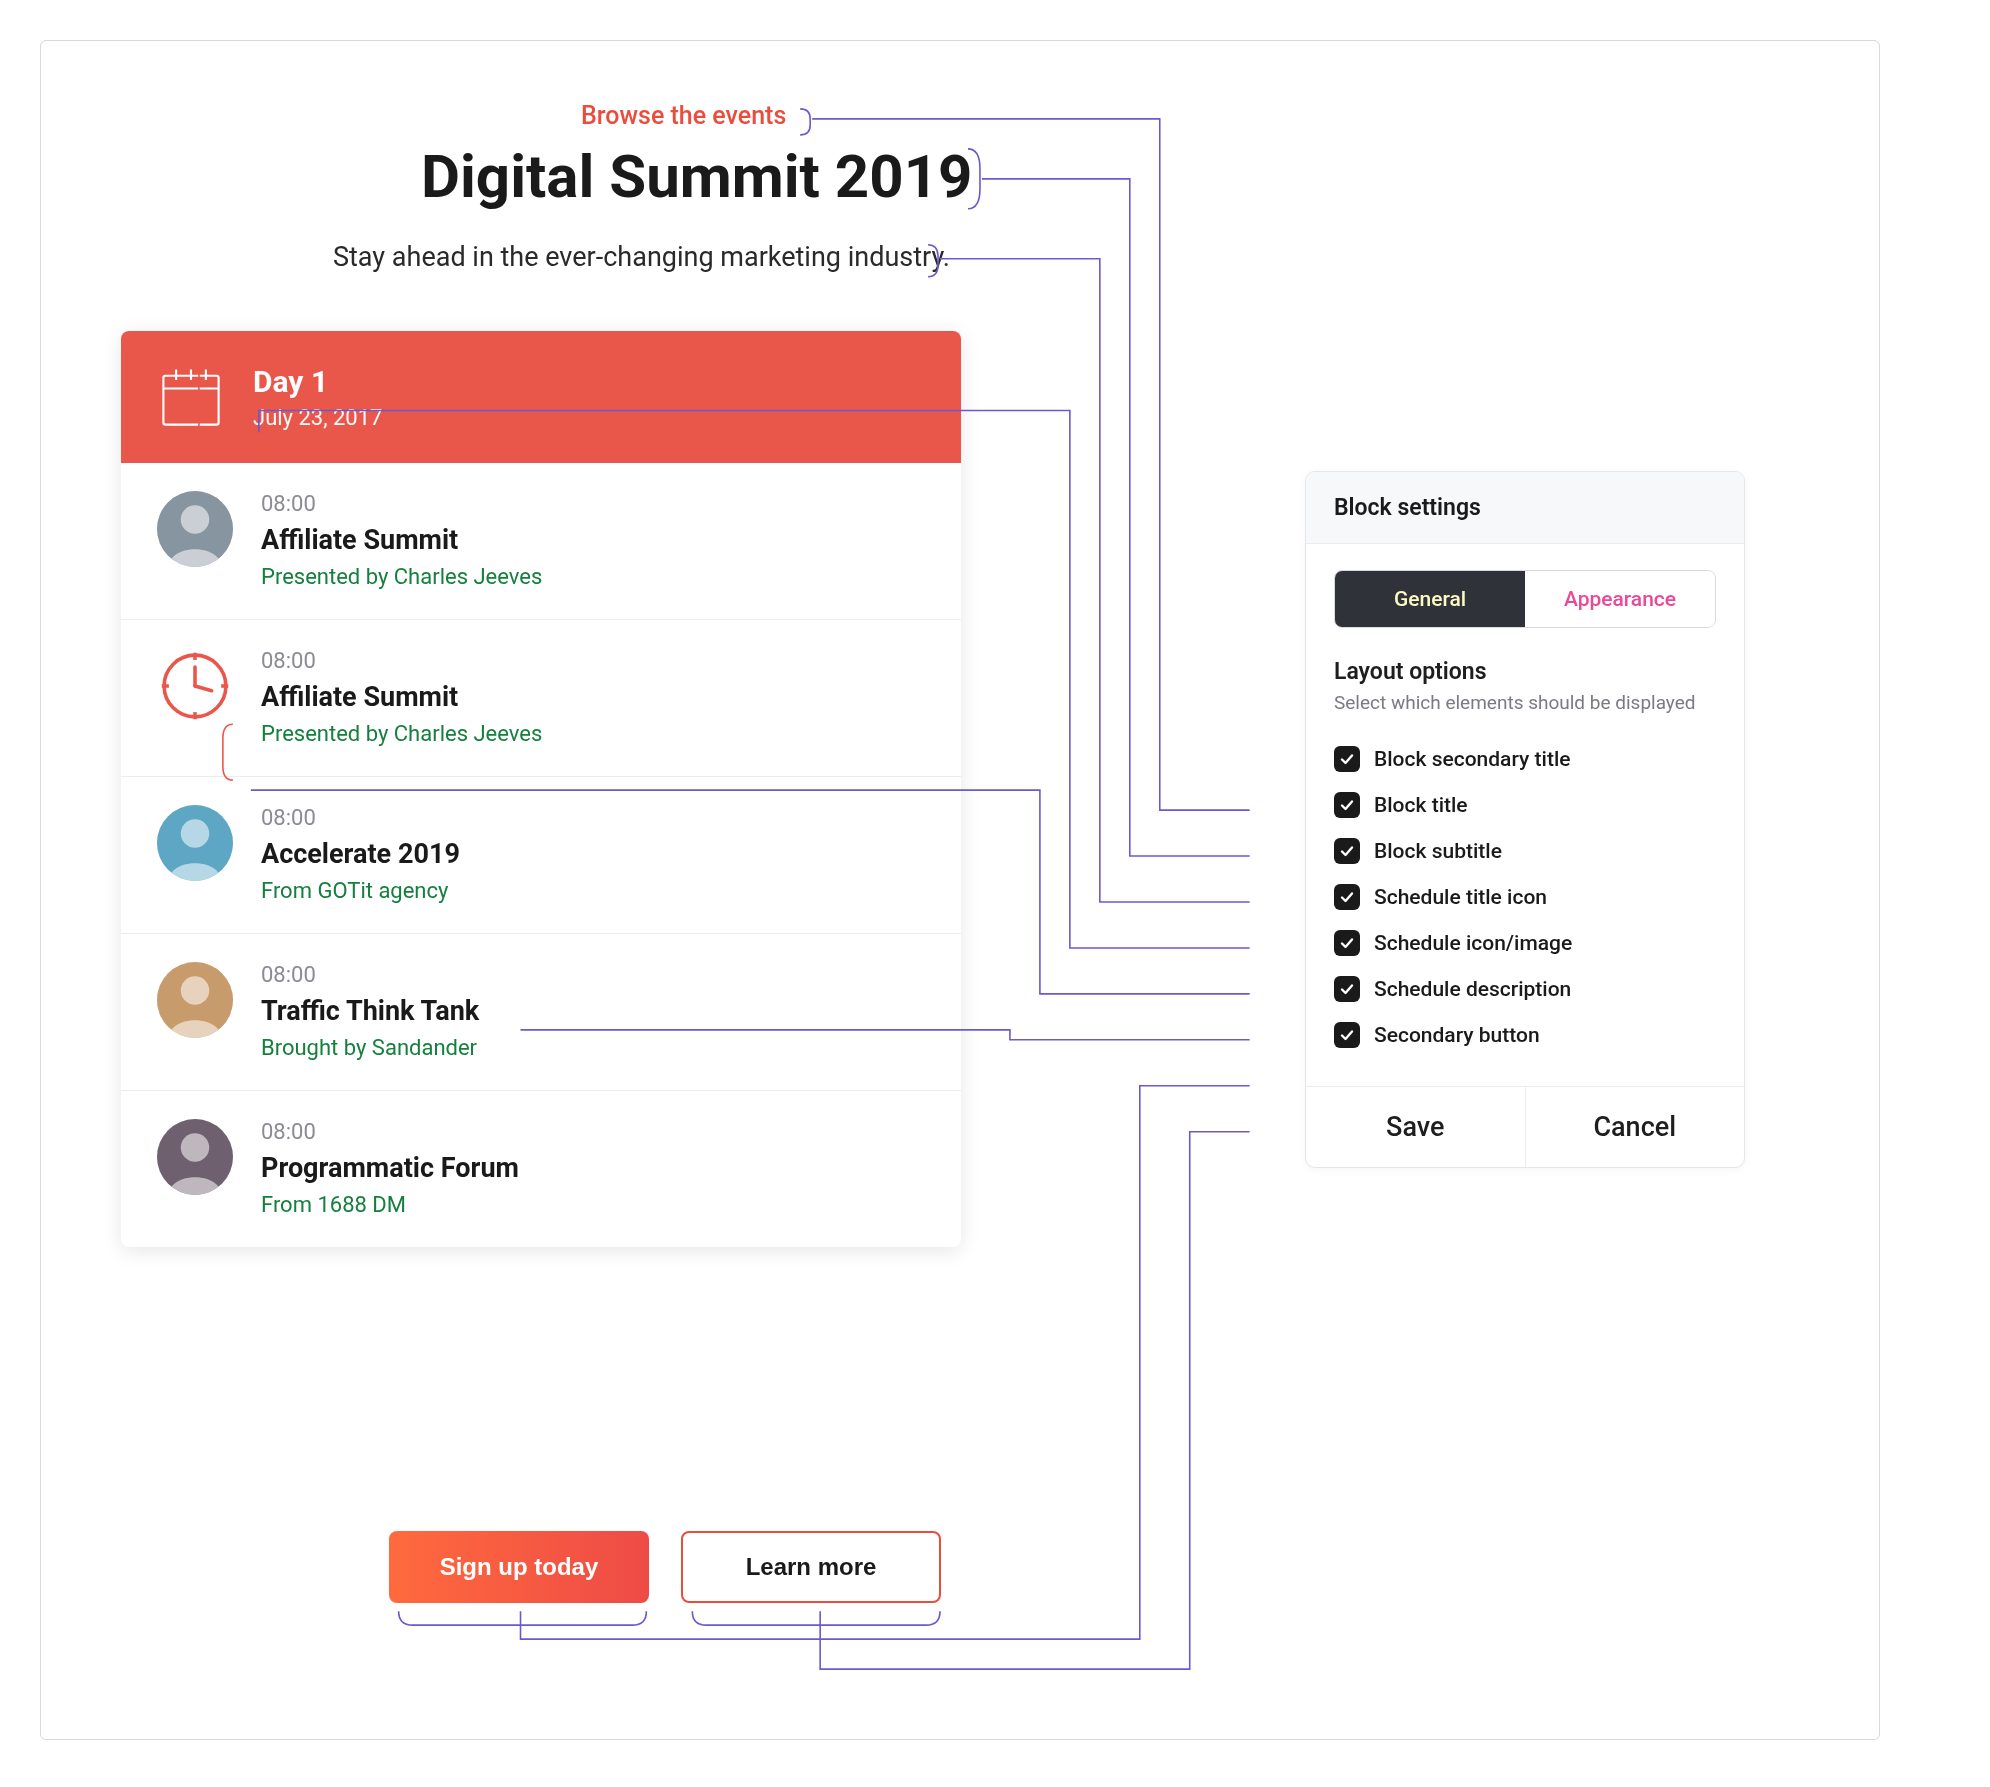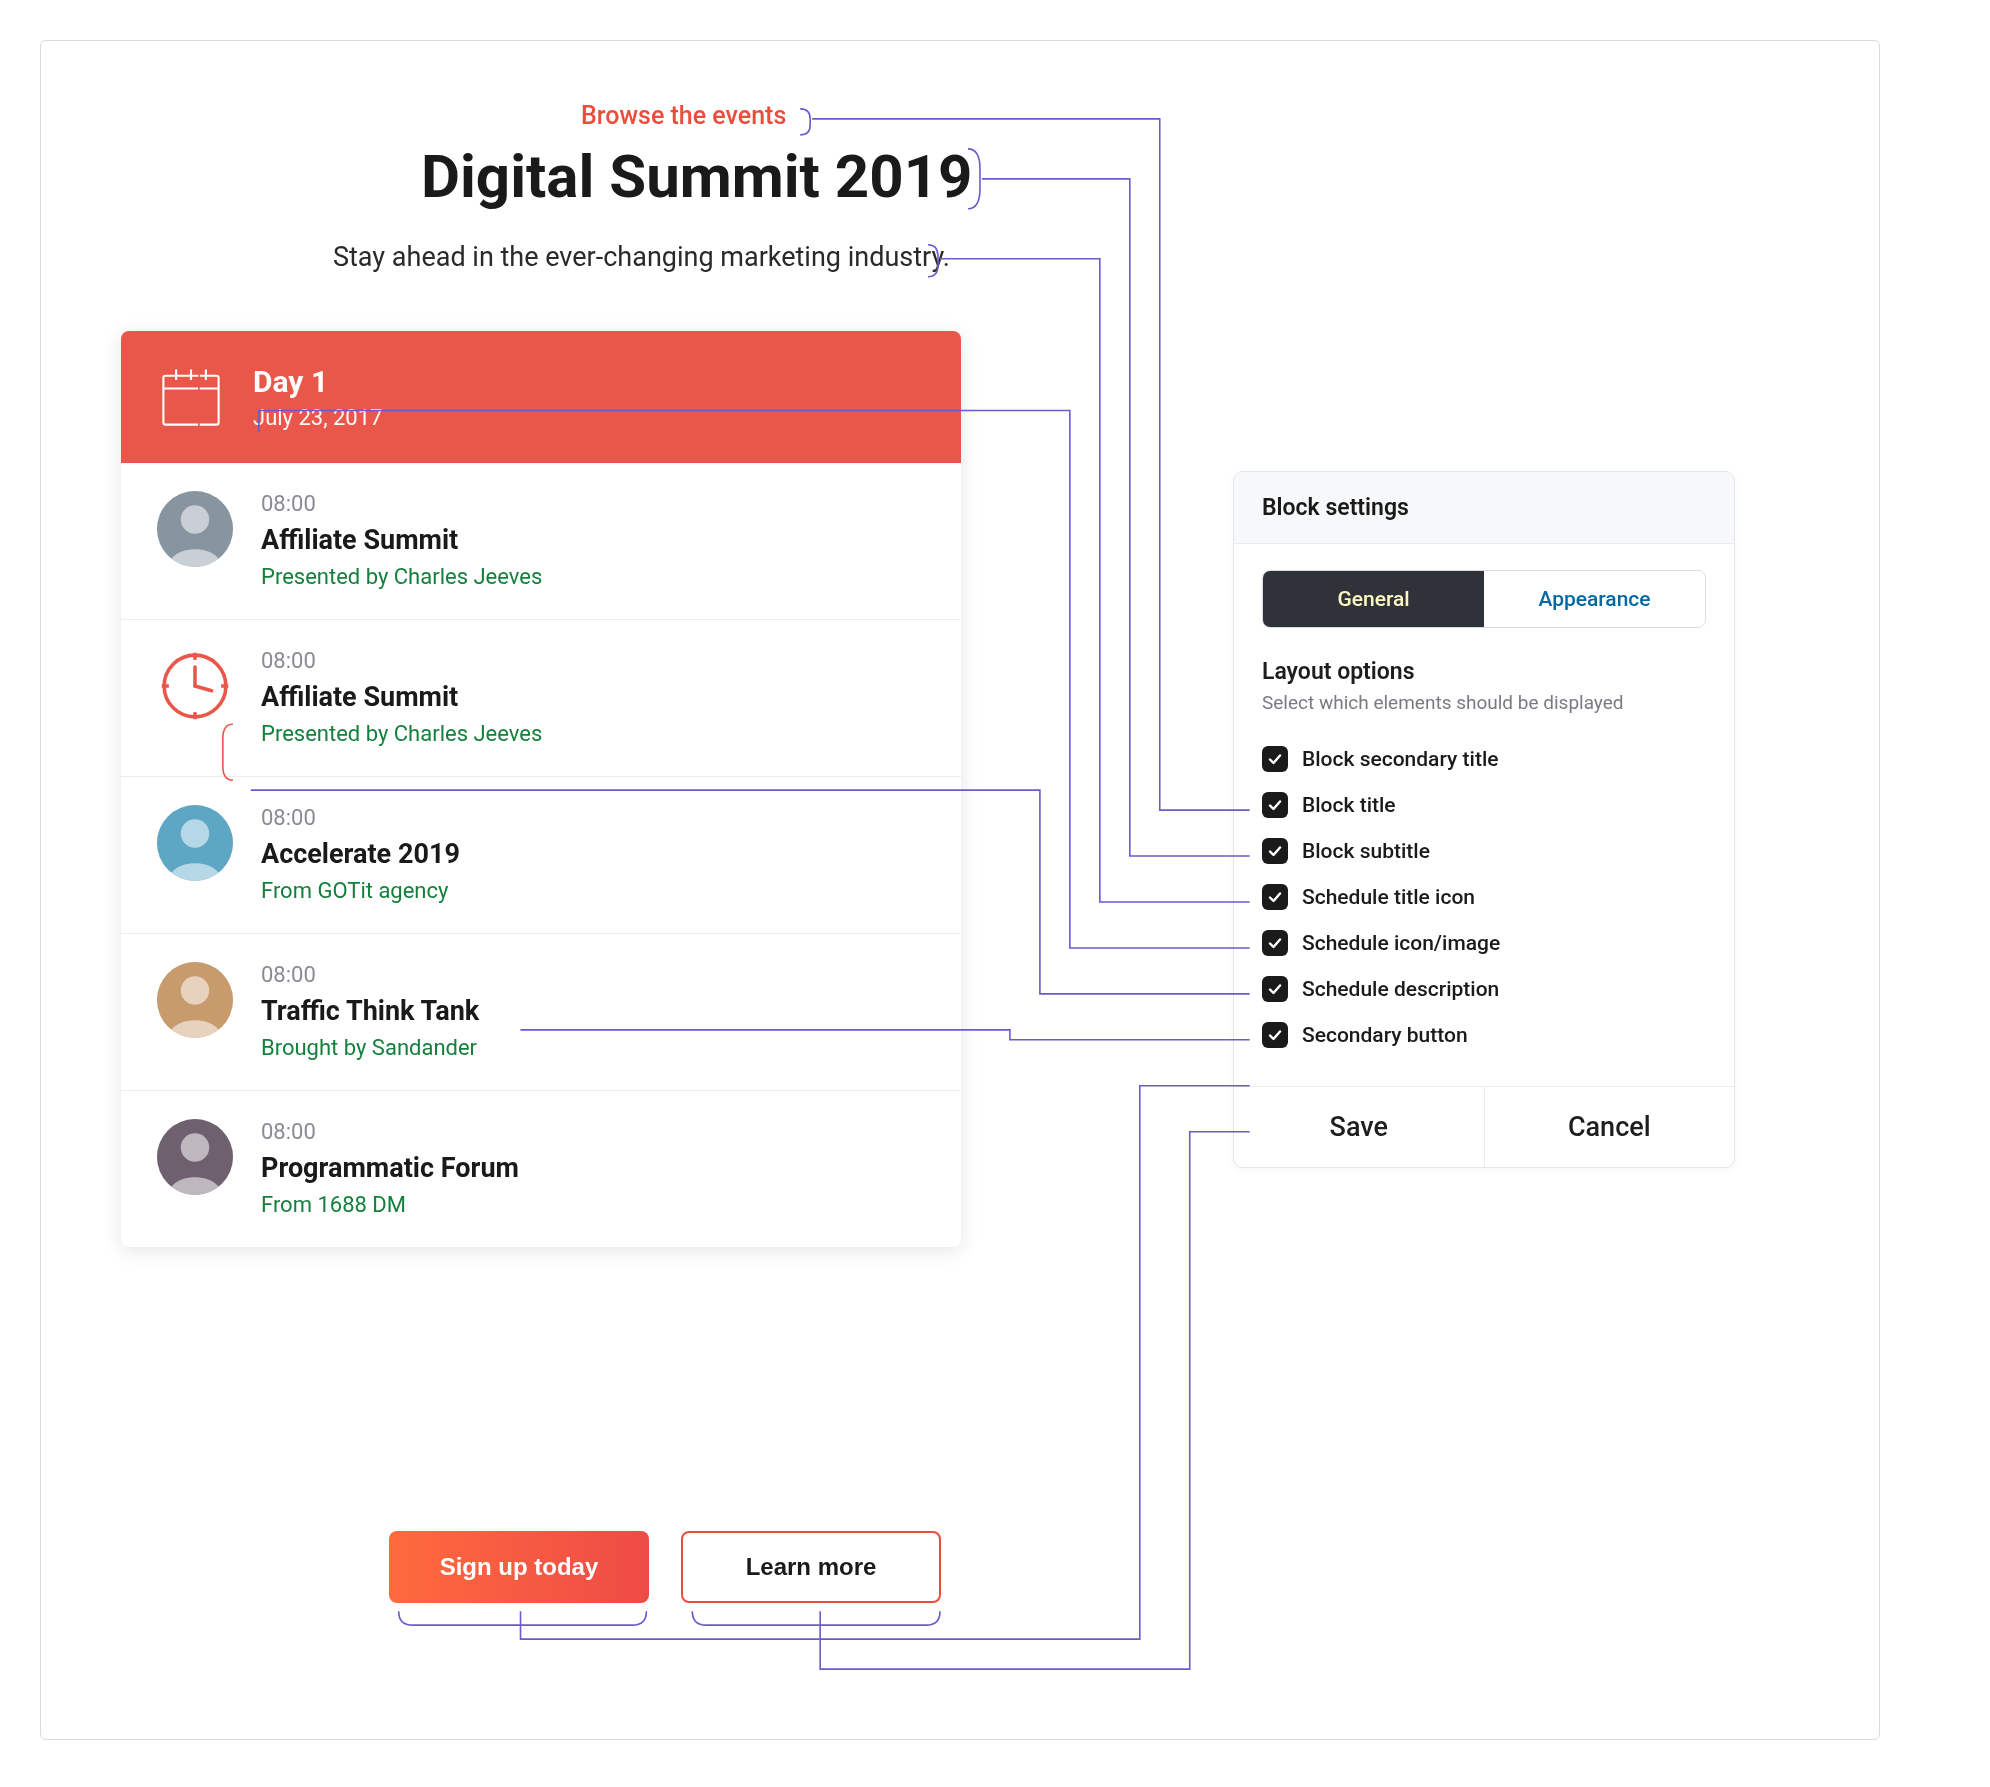--- a/index.html
+++ b/index.html
@@ -141,23 +141,23 @@
   }
   .btn-secondary {
     background: #fff;
     color: #1a1a1a;
     border: 2px solid #eb4d3d;
   }
 
   
   .panel {
     position: absolute;
-    left: 1192px;
+    left: 1264px;
     top: 430px;
-    width: 502px;
+    width: 440px;
     border: 1px solid #e6e6ea;
     border-radius: 10px;
     background: #fff;
     box-shadow: 0 2px 8px rgba(0,0,0,0.04);
   }
   .panel-head {
     background: #f7f8f9;
     border-bottom: 1px solid #ececef;
     border-radius: 10px 10px 0 0;
     padding: 22px 28px;
@@ -174,21 +174,21 @@
     margin-bottom: 30px;
   }
   .tab {
     flex: 1;
     text-align: center;
     padding: 16px 0;
     font-size: 21px;
     font-weight: 500;
     cursor: pointer;
     background: #fff;
-    color: #0369a1;
+    color: #ec4899;
   }
   .tab.active {
     background: #2f3239;
     color: #fef9c3;
   }
   .section-title {
     font-size: 23px;
     font-weight: 600;
     margin-bottom: 6px;
   }

